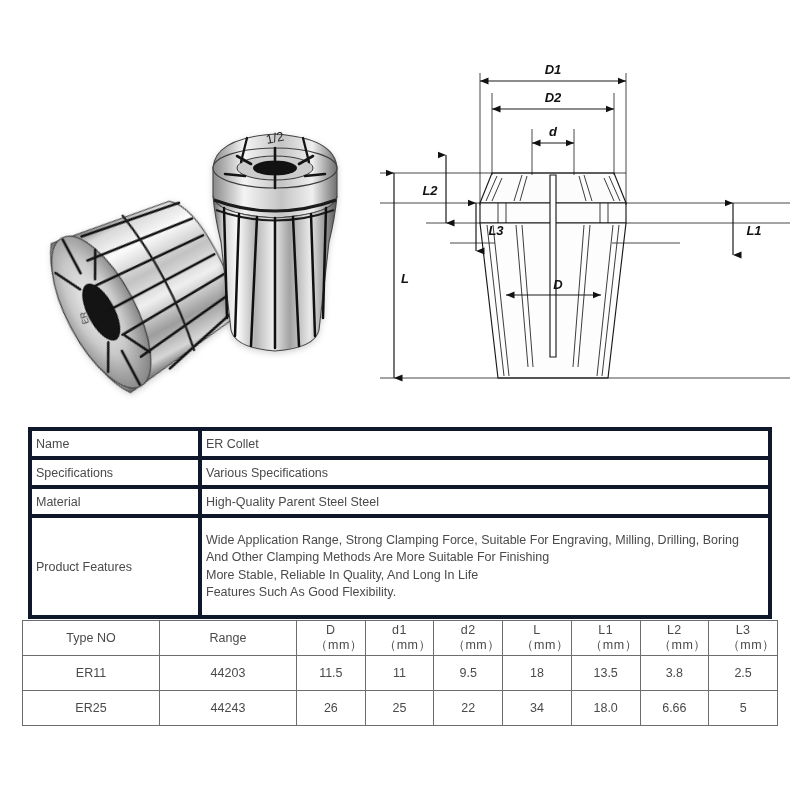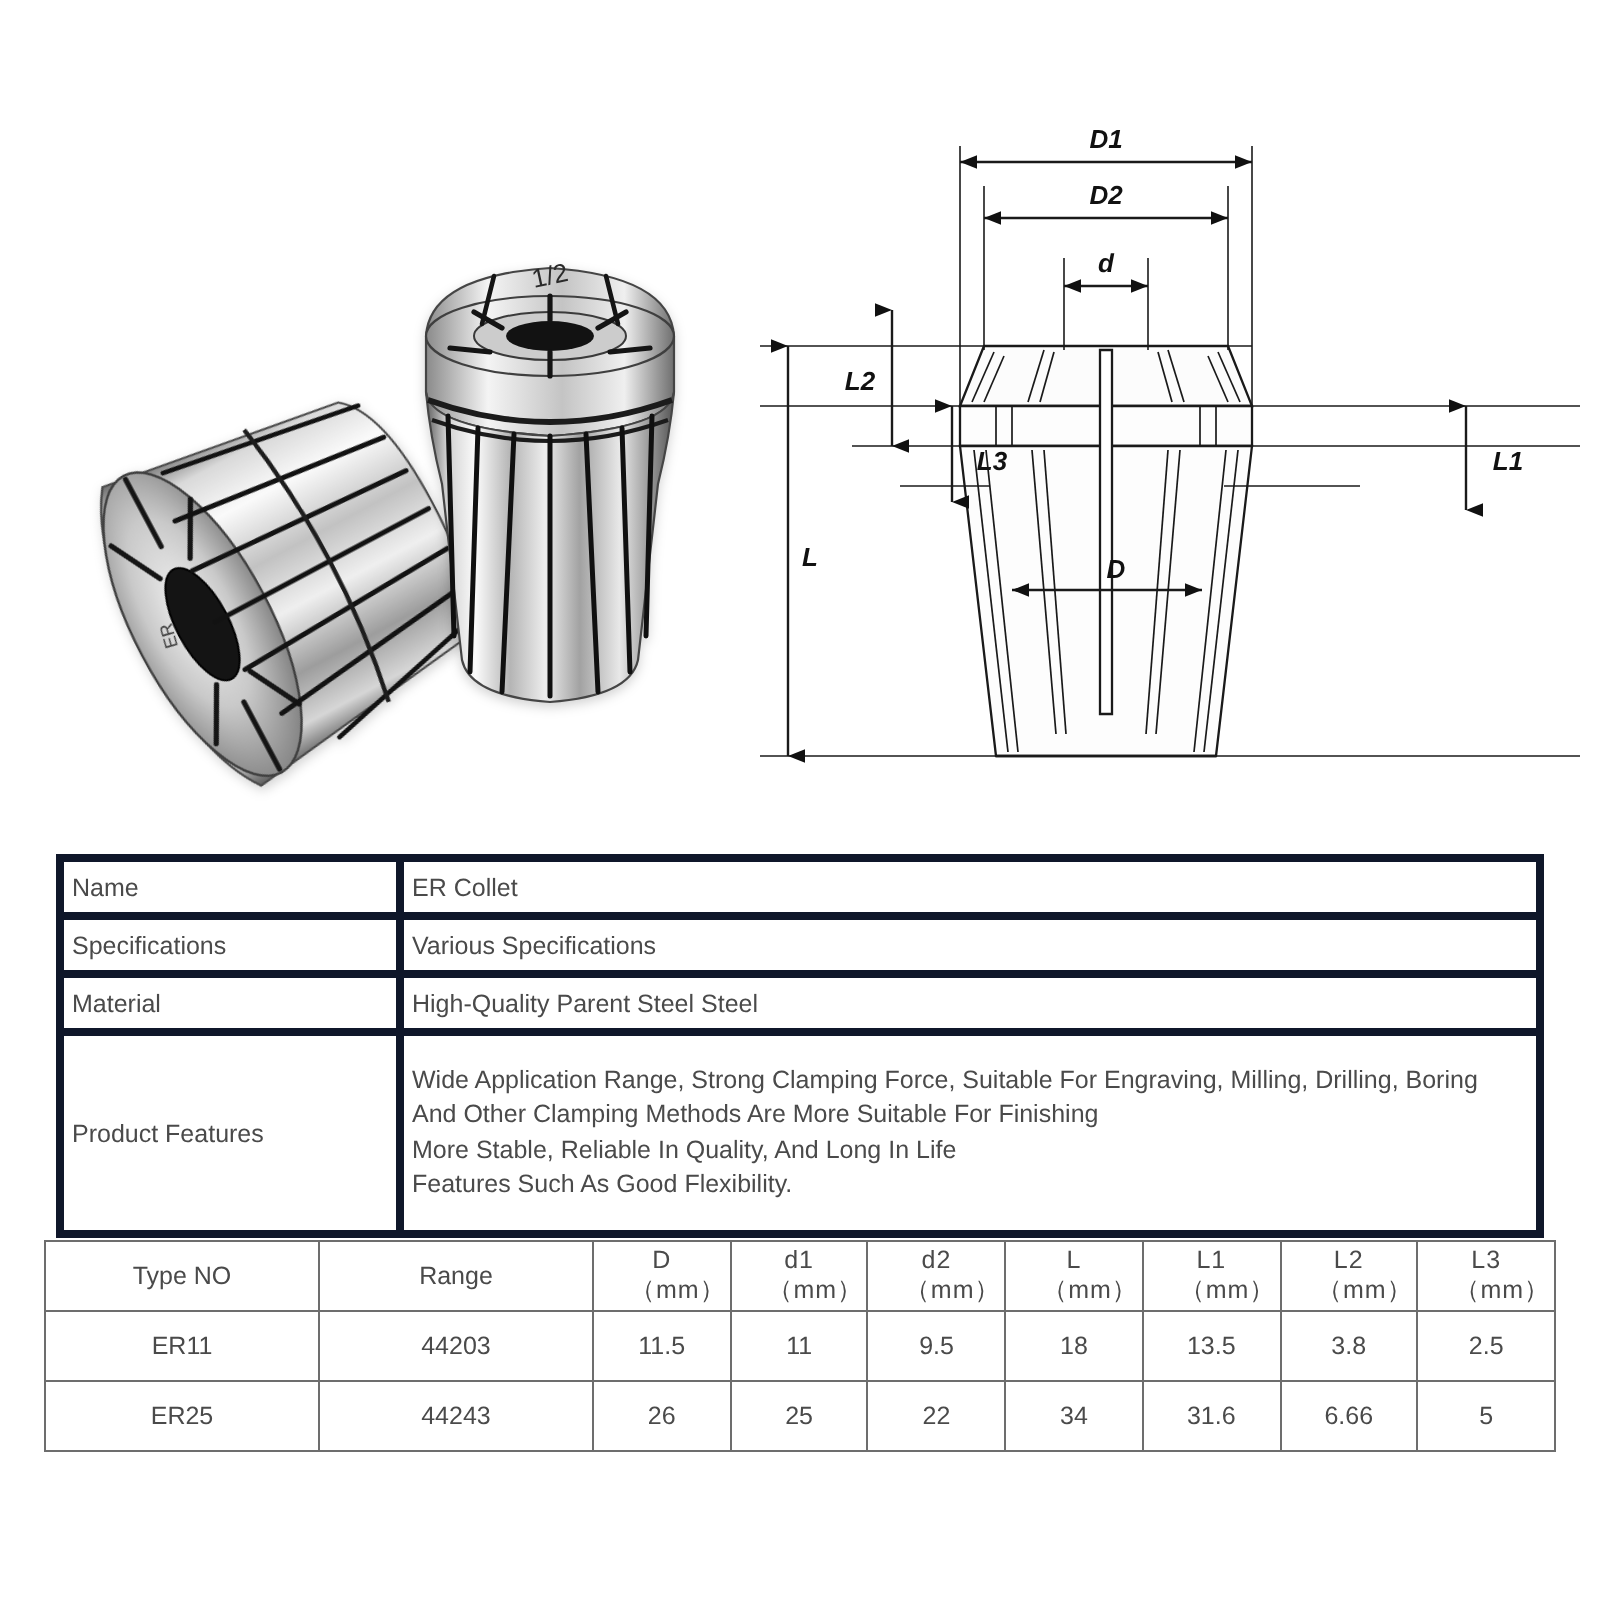--- a/index.html
+++ b/index.html
@@ -380,18 +380,18 @@
       <td>3.8</td>
       <td>2.5</td>
     </tr>
     <tr>
       <td>ER25</td>
       <td>44243</td>
       <td>26</td>
       <td>25</td>
       <td>22</td>
       <td>34</td>
-      <td>31.6</td>
+      <td>18.0</td>
       <td>6.66</td>
       <td>5</td>
     </tr>
   </tbody>
 </table>
 
 </body></html>

